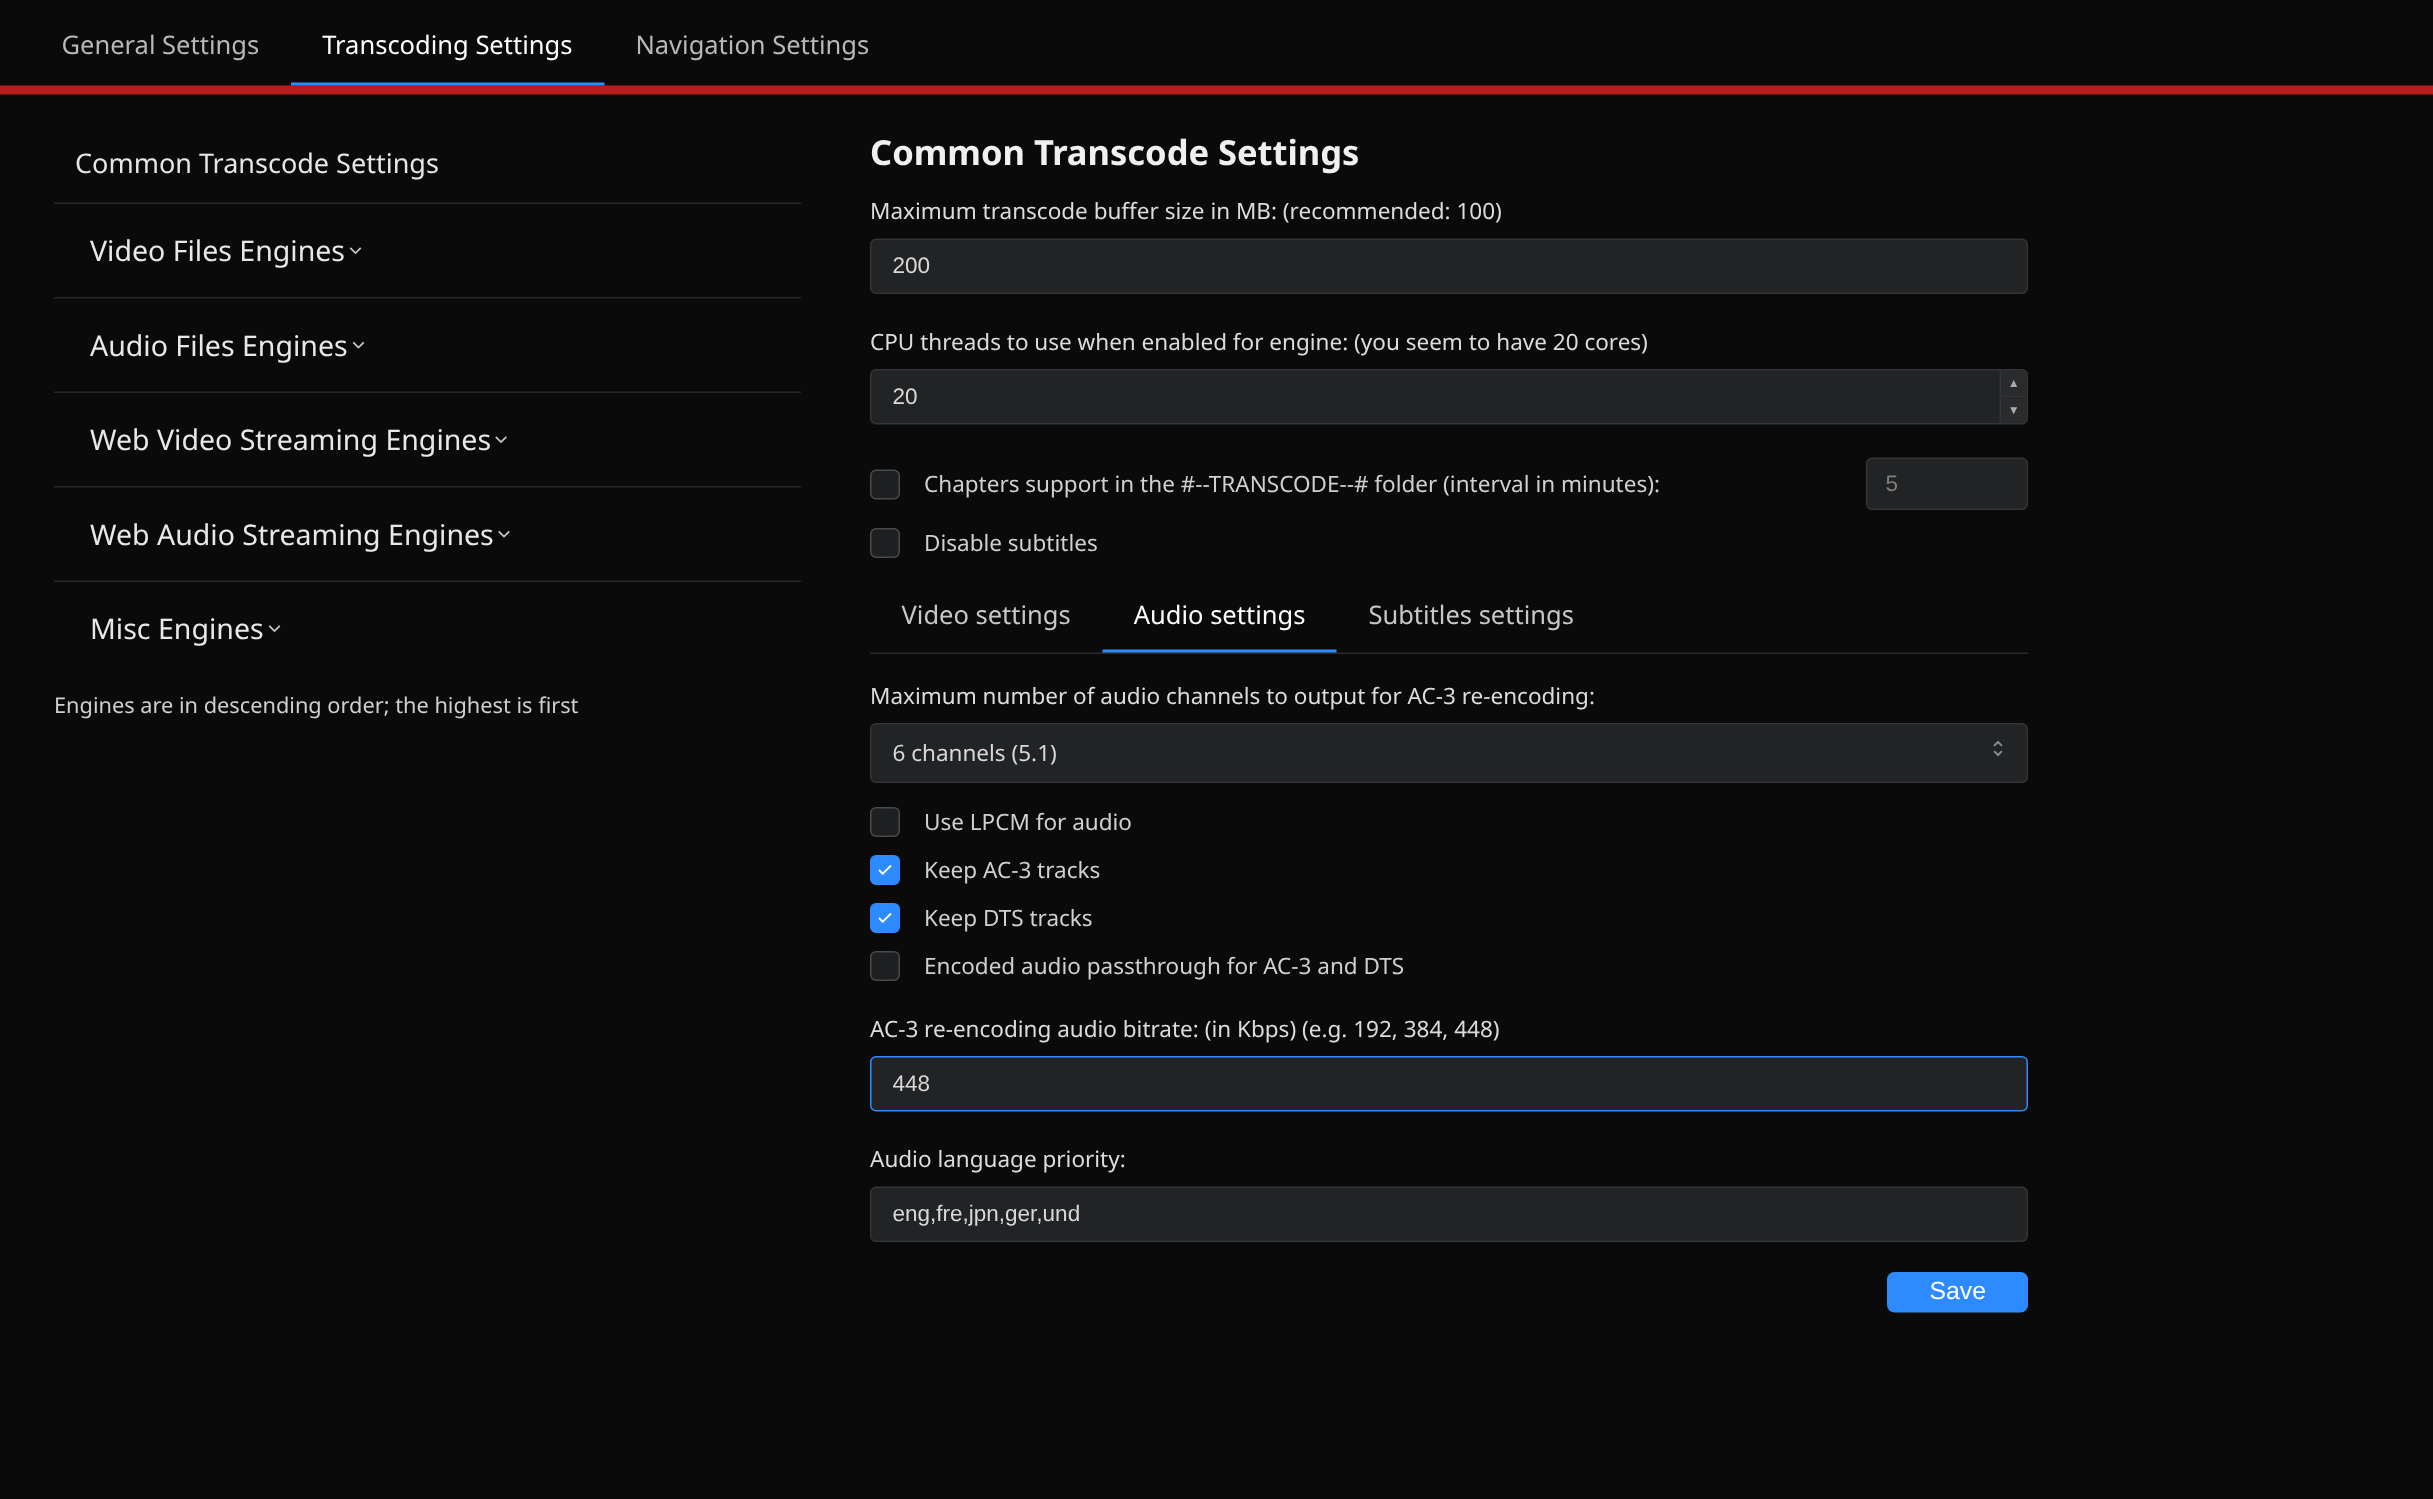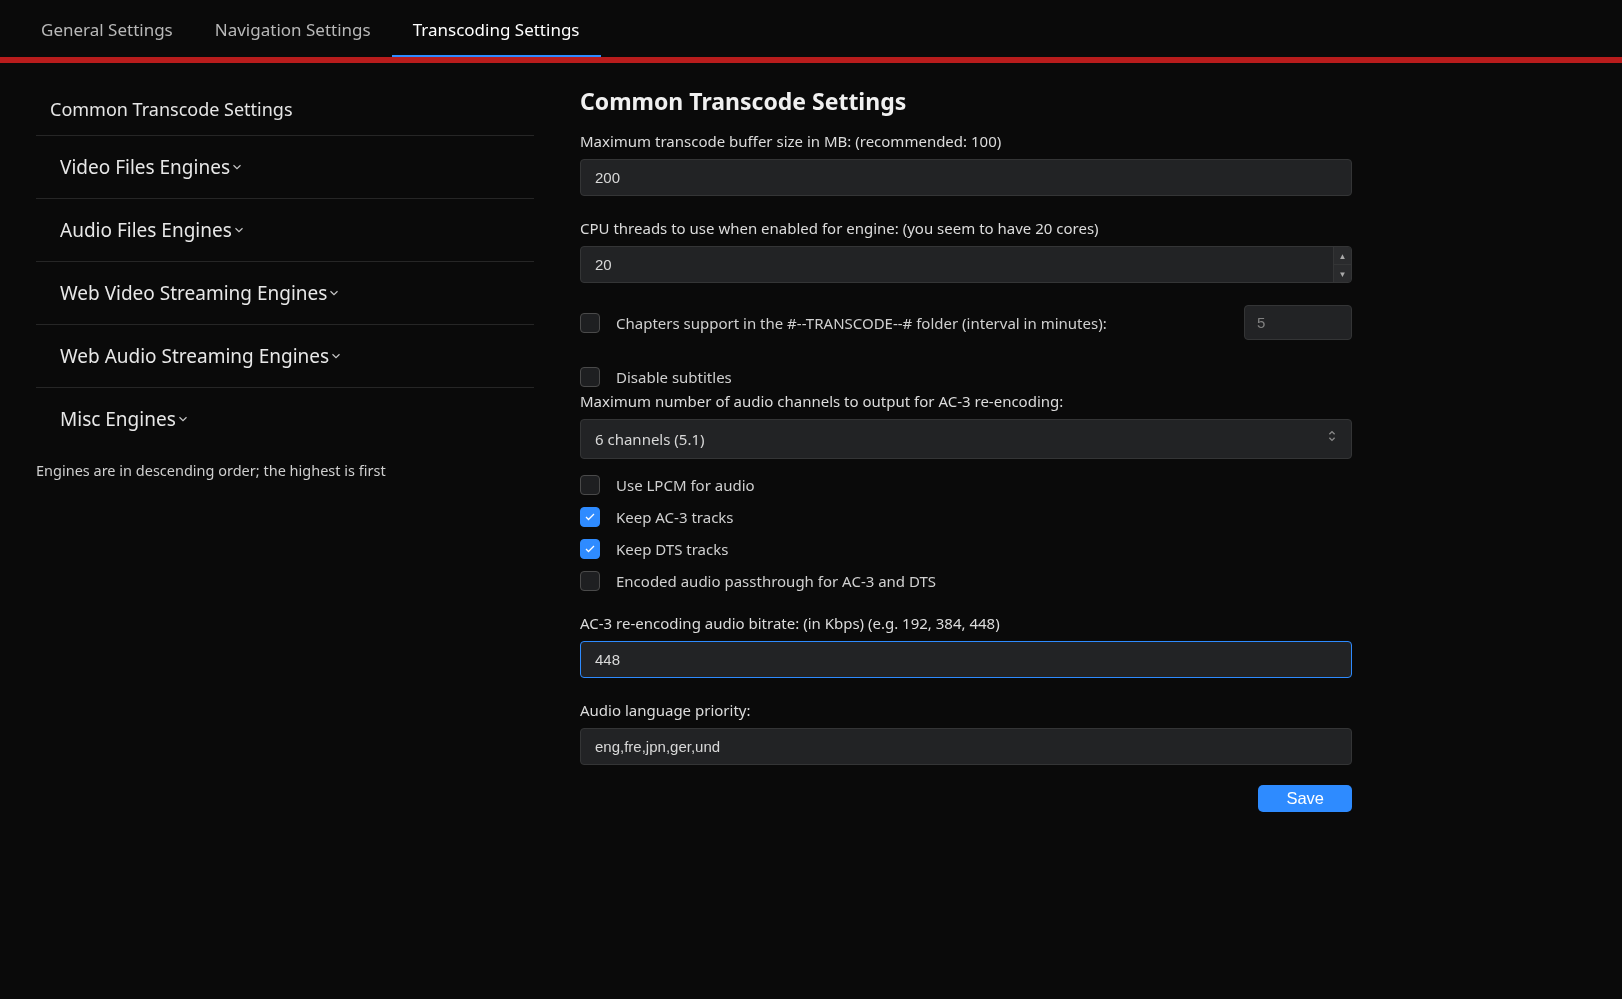--- a/index.html
+++ b/index.html
@@ -130,21 +130,21 @@
     cursor: pointer;
   }
   .stepper-btn:first-child { border-bottom: 1px solid #343536; border-top-right-radius: 3px;}
   .stepper-btn:last-child { border-bottom-right-radius: 3px; }
 
   .row-inline {
     display: flex;
     align-items: center;
     justify-content: space-between;
     gap: 16px;
-    margin-bottom: 27px;
+    margin-bottom: 12px;
   }
 
   .check-row {
     display: flex;
     align-items: center;
     gap: 16px;
     margin-bottom: 12px;
   }
   .checkbox {
     width: 20px;
@@ -208,22 +208,22 @@
   .updown { width: 10px; height: 14px; color: #888; }
   .check-icon { stroke: #fff; stroke-width: 2.5; fill: none; }
 </style>
 </head>
 <body>
 
 <div class="page">
 
   <div class="top-tabs">
     <div class="top-tab">General Settings</div>
+    <div class="top-tab active">Transcoding Settings</div>
     <div class="top-tab">Navigation Settings</div>
-    <div class="top-tab active">Transcoding Settings</div>
   </div>
 
   <div class="columns">
 
     <div class="sidebar">
       <div class="side-heading">Common Transcode Settings</div>
 
       <div class="side-item">
         <span>Video Files Engines</span>
         <svg class="chev" viewBox="0 0 24 24" fill="none" stroke="currentColor" stroke-width="2">
@@ -288,20 +288,25 @@
         <input class="small-input" disabled="" value="5" style="">
       </div>
 
       <div class="check-row" style="margin-bottom:4px;text-align:right;">
         <span class="checkbox">
           
         </span>
         <span>Disable subtitles</span>
       </div>
 
+      <div class="sub-tabs">
+        <div class="sub-tab">Video settings</div>
+        <div class="sub-tab active">Audio settings</div>
+        <div class="sub-tab">Subtitles settings</div>
+      </div>
 
       <div class="field-block" style="margin-bottom:16px;">
         <div class="field-label">Maximum number of audio channels to output for AC-3 re-encoding:</div>
         <div class="select-box">
           <span>6 channels (5.1)</span>
           <svg class="updown" viewBox="0 0 10 16" fill="none" stroke="currentColor" stroke-width="1.6">
               <polyline points="2 6 5 3 8 6"></polyline>
               <polyline points="2 10 5 13 8 10"></polyline>
             </svg>
         </div>

